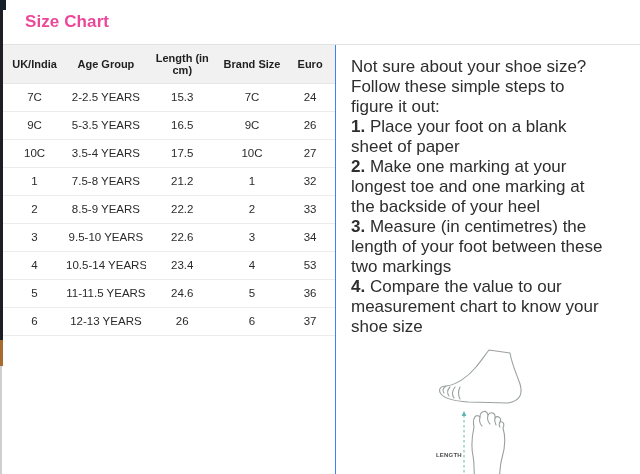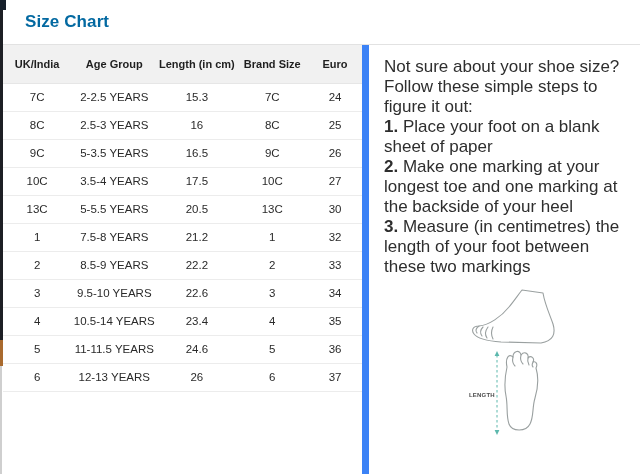--- a/index.html
+++ b/index.html
@@ -14,26 +14,26 @@
   
   .edge-strip { position: absolute; left: 0; z-index: 5; }
   .edge-dark   { top: 0;    width: 3px; height: 340px; background: #1d1f24; }
   .edge-corner { top: 0;    width: 6px; height: 10px;  background: #16202b; }
   .edge-orange { top: 340px; width: 3px; height: 26px; background: #a96a2e; }
   .edge-gray   { top: 366px; width: 2px; height: 108px; background: #cfcfcf; }
 
   .panel { position: absolute; left: 3px; top: 0; width: 637px; height: 474px; background: #fff; }
 
   .titlebar { height: 45px; border-bottom: 1px solid #e2e2e2; display: flex; align-items: center; }
-  .title { font-size: 17px; font-weight: 700; color: #0369a1; padding-left: 22px; letter-spacing: .1px; }
+  .title { font-size: 17px; font-weight: 700; color: #ec4899; padding-left: 22px; letter-spacing: .1px; }
 
   .content { display: flex; align-items: stretch; height: 429px; }
 
   
-  .table-wrap { width: 366px; border-right: 7px solid #3b82f6; }
+  .table-wrap { width: 333px; border-right: 1px solid #3b82f6; }
   table { width: 100%; border-collapse: collapse; table-layout: fixed; }
   col.c0 { width: 19%; } col.c1 { width: 24%; } col.c2 { width: 22%; }
   col.c3 { width: 20%; } col.c4 { width: 15%; }
   thead th {
     background: #f1f1f1; height: 38px; font-size: 11px; font-weight: 700;
     color: #1f1f1f; text-align: center; border-bottom: 1px solid #e6e6e6;
   }
   tbody td {
     height: 28px; font-size: 11.5px; color: #2a2a2a; text-align: center;
     border-bottom: 1px solid #ececec; white-space: nowrap; overflow: hidden;
@@ -83,48 +83,34 @@
         </thead>
         <tbody>
             <tr>
               <td>7C</td>
               <td>2-2.5 YEARS</td>
               <td>15.3</td>
               <td>7C</td>
               <td>24</td>
             </tr>
             <tr>
-              <td>8C</td>
-              <td>2.5-3 YEARS</td>
-              <td>16</td>
-              <td>8C</td>
-              <td>25</td>
-            </tr>
-            <tr>
               <td>9C</td>
               <td>5-3.5 YEARS</td>
               <td>16.5</td>
               <td>9C</td>
               <td>26</td>
             </tr>
             <tr>
               <td>10C</td>
               <td>3.5-4 YEARS</td>
               <td>17.5</td>
               <td>10C</td>
               <td>27</td>
             </tr>
             <tr>
-              <td>13C</td>
-              <td>5-5.5 YEARS</td>
-              <td>20.5</td>
-              <td>13C</td>
-              <td>30</td>
-            </tr>
-            <tr>
               <td>1</td>
               <td>7.5-8 YEARS</td>
               <td>21.2</td>
               <td>1</td>
               <td>32</td>
             </tr>
             <tr>
               <td>2</td>
               <td>8.5-9 YEARS</td>
               <td>22.2</td>
@@ -136,21 +122,21 @@
               <td>9.5-10 YEARS</td>
               <td>22.6</td>
               <td>3</td>
               <td>34</td>
             </tr>
             <tr>
               <td>4</td>
               <td>10.5-14 YEARS</td>
               <td>23.4</td>
               <td>4</td>
-              <td>35</td>
+              <td>53</td>
             </tr>
             <tr>
               <td>5</td>
               <td>11-11.5 YEARS</td>
               <td>24.6</td>
               <td>5</td>
               <td>36</td>
             </tr>
             <tr>
               <td>6</td>
@@ -163,20 +149,21 @@
       </table>
     </div>
 
     <div class="rightpane">
       <div class="instructions">
         <div>Not sure about your shoe size? Follow these simple steps to figure it out:</div>
         <div>
             <div class="step"><b>1.</b><span> Place your foot on a blank sheet of paper</span></div>
             <div class="step"><b>2.</b><span> Make one marking at your longest toe and one marking at the backside of your heel</span></div>
             <div class="step"><b>3.</b><span> Measure (in centimetres) the length of your foot between these two markings</span></div>
+            <div class="step"><b>4.</b><span> Compare the value to our measurement chart to know your shoe size</span></div>
           </div>
       </div>
 
       <div class="diagram">
         <svg width="100" height="150" viewBox="0 0 100 150">
 
           <g stroke="#9aa0a0" stroke-width="1.1" fill="none" stroke-linejoin="round" stroke-linecap="round">
             <path d="M55,5 L76,8
                      C78,20 83,30 86,39
                      C89,49 86,56 74,58

